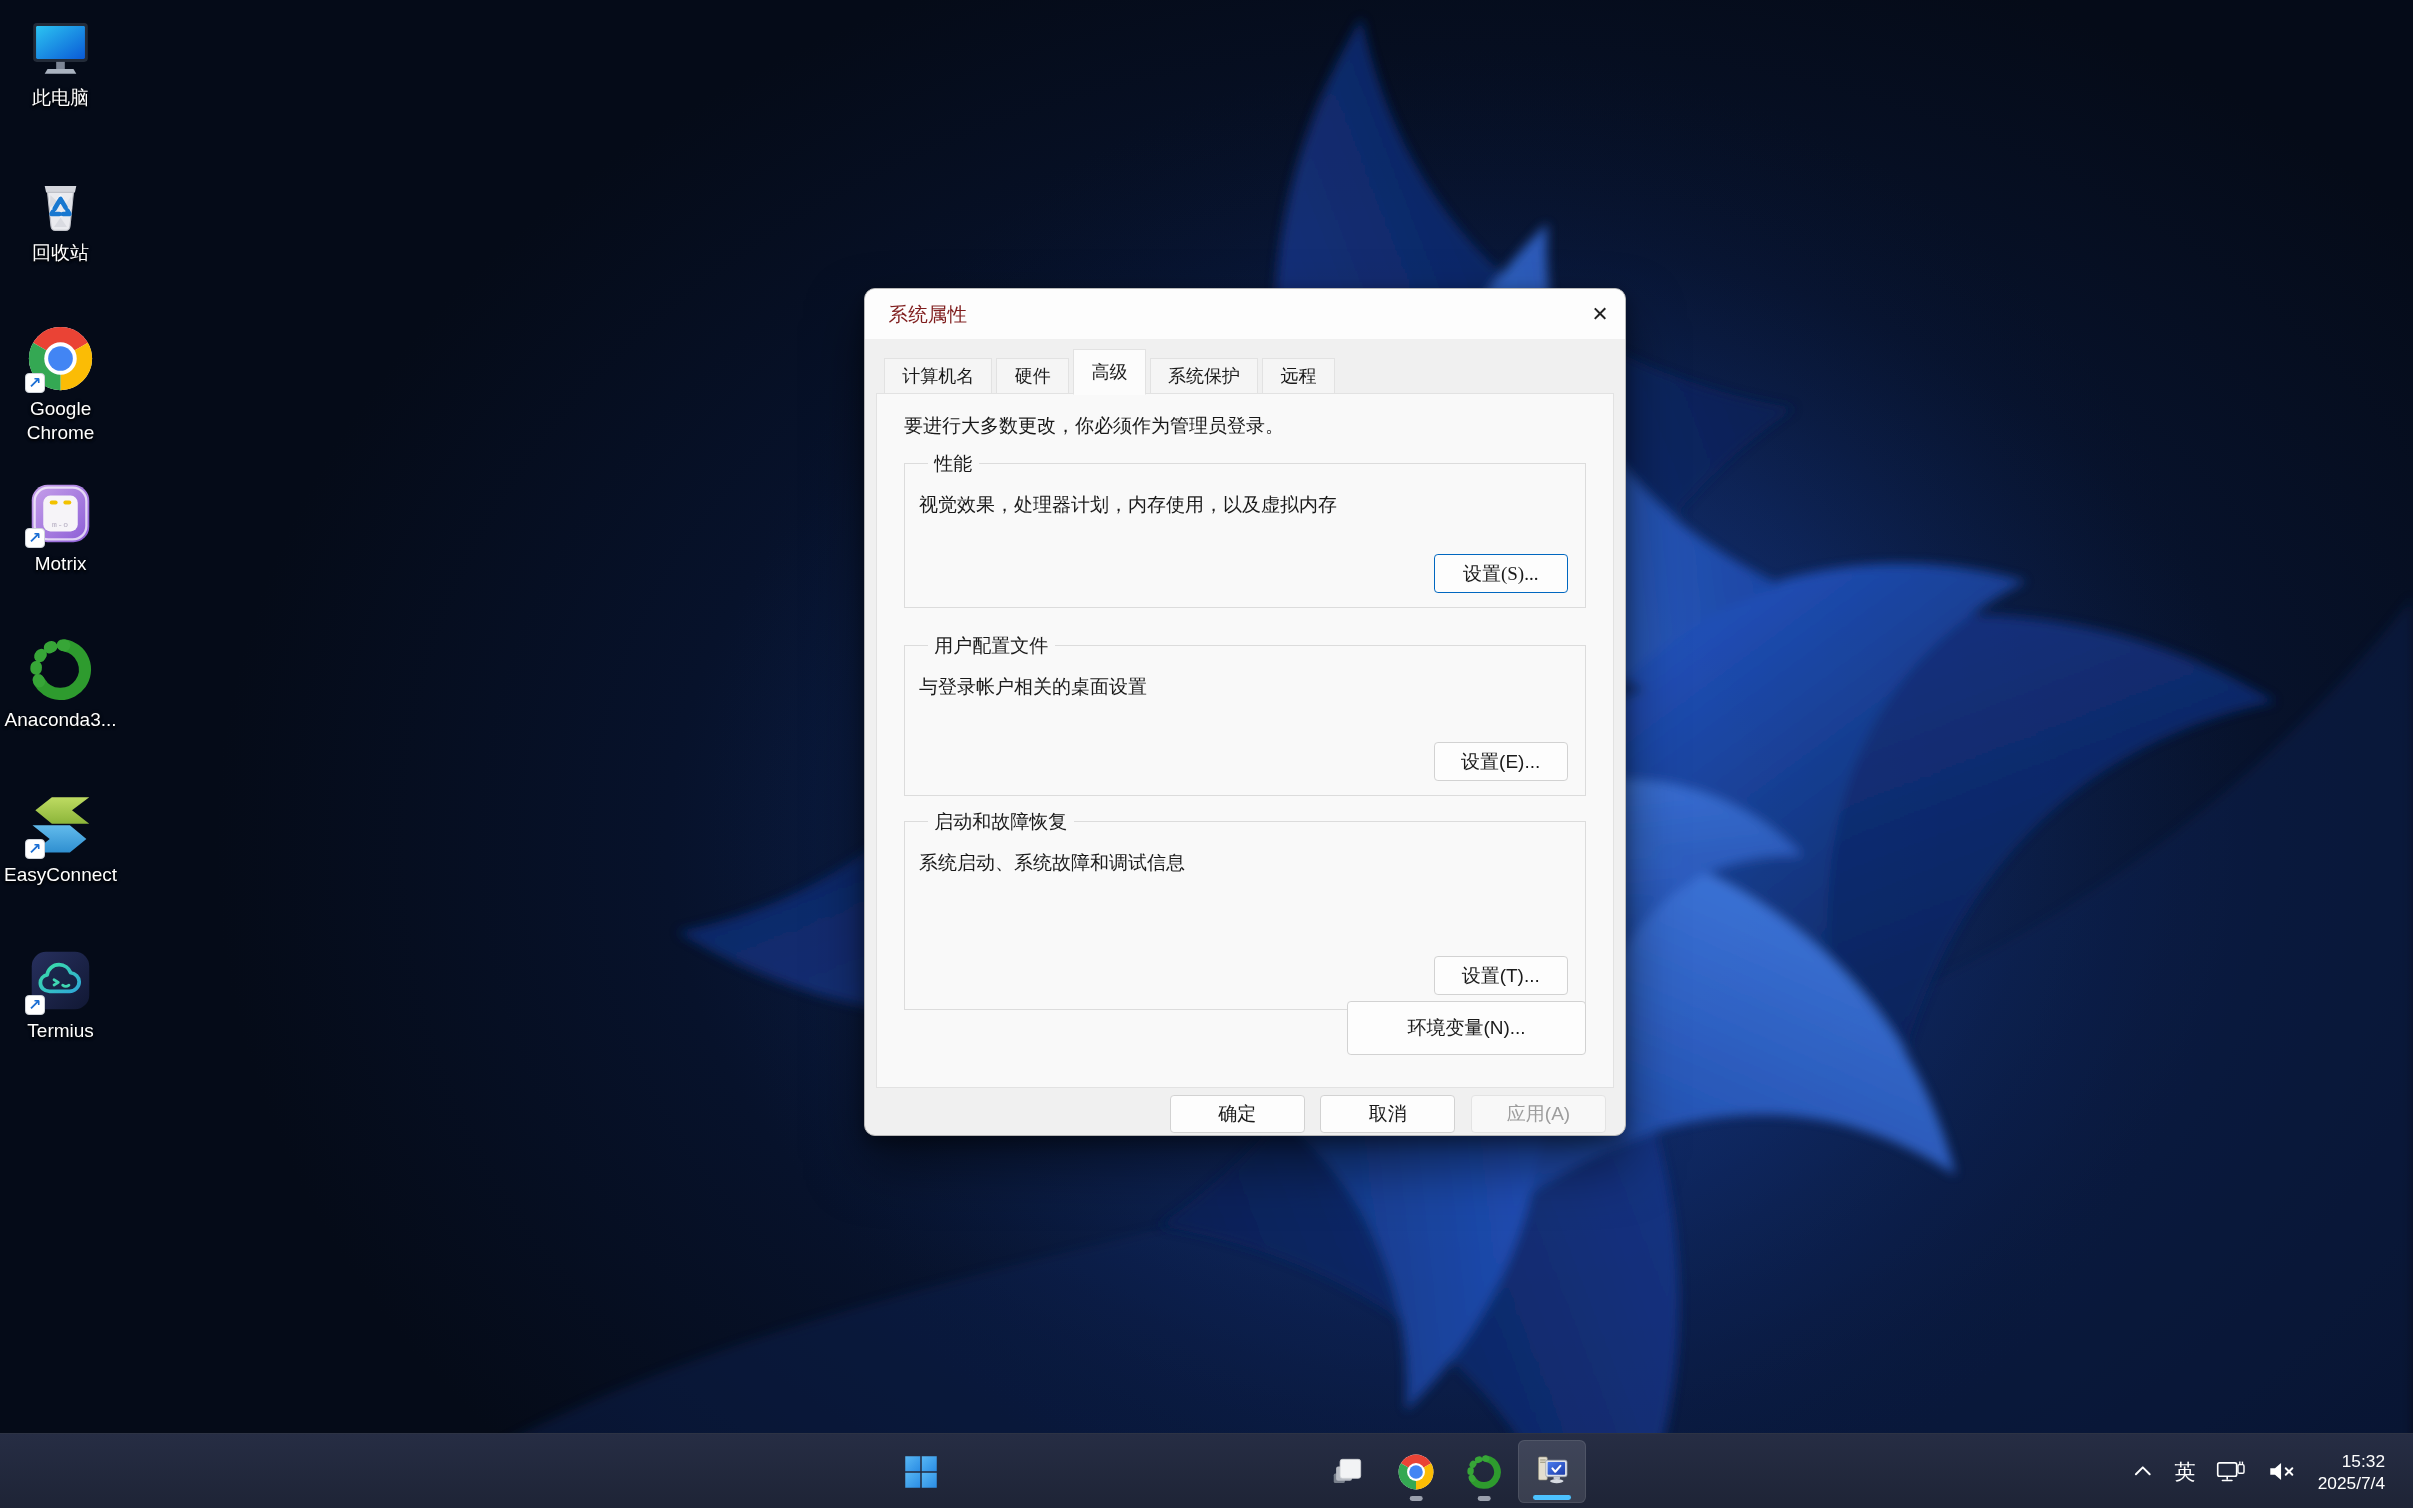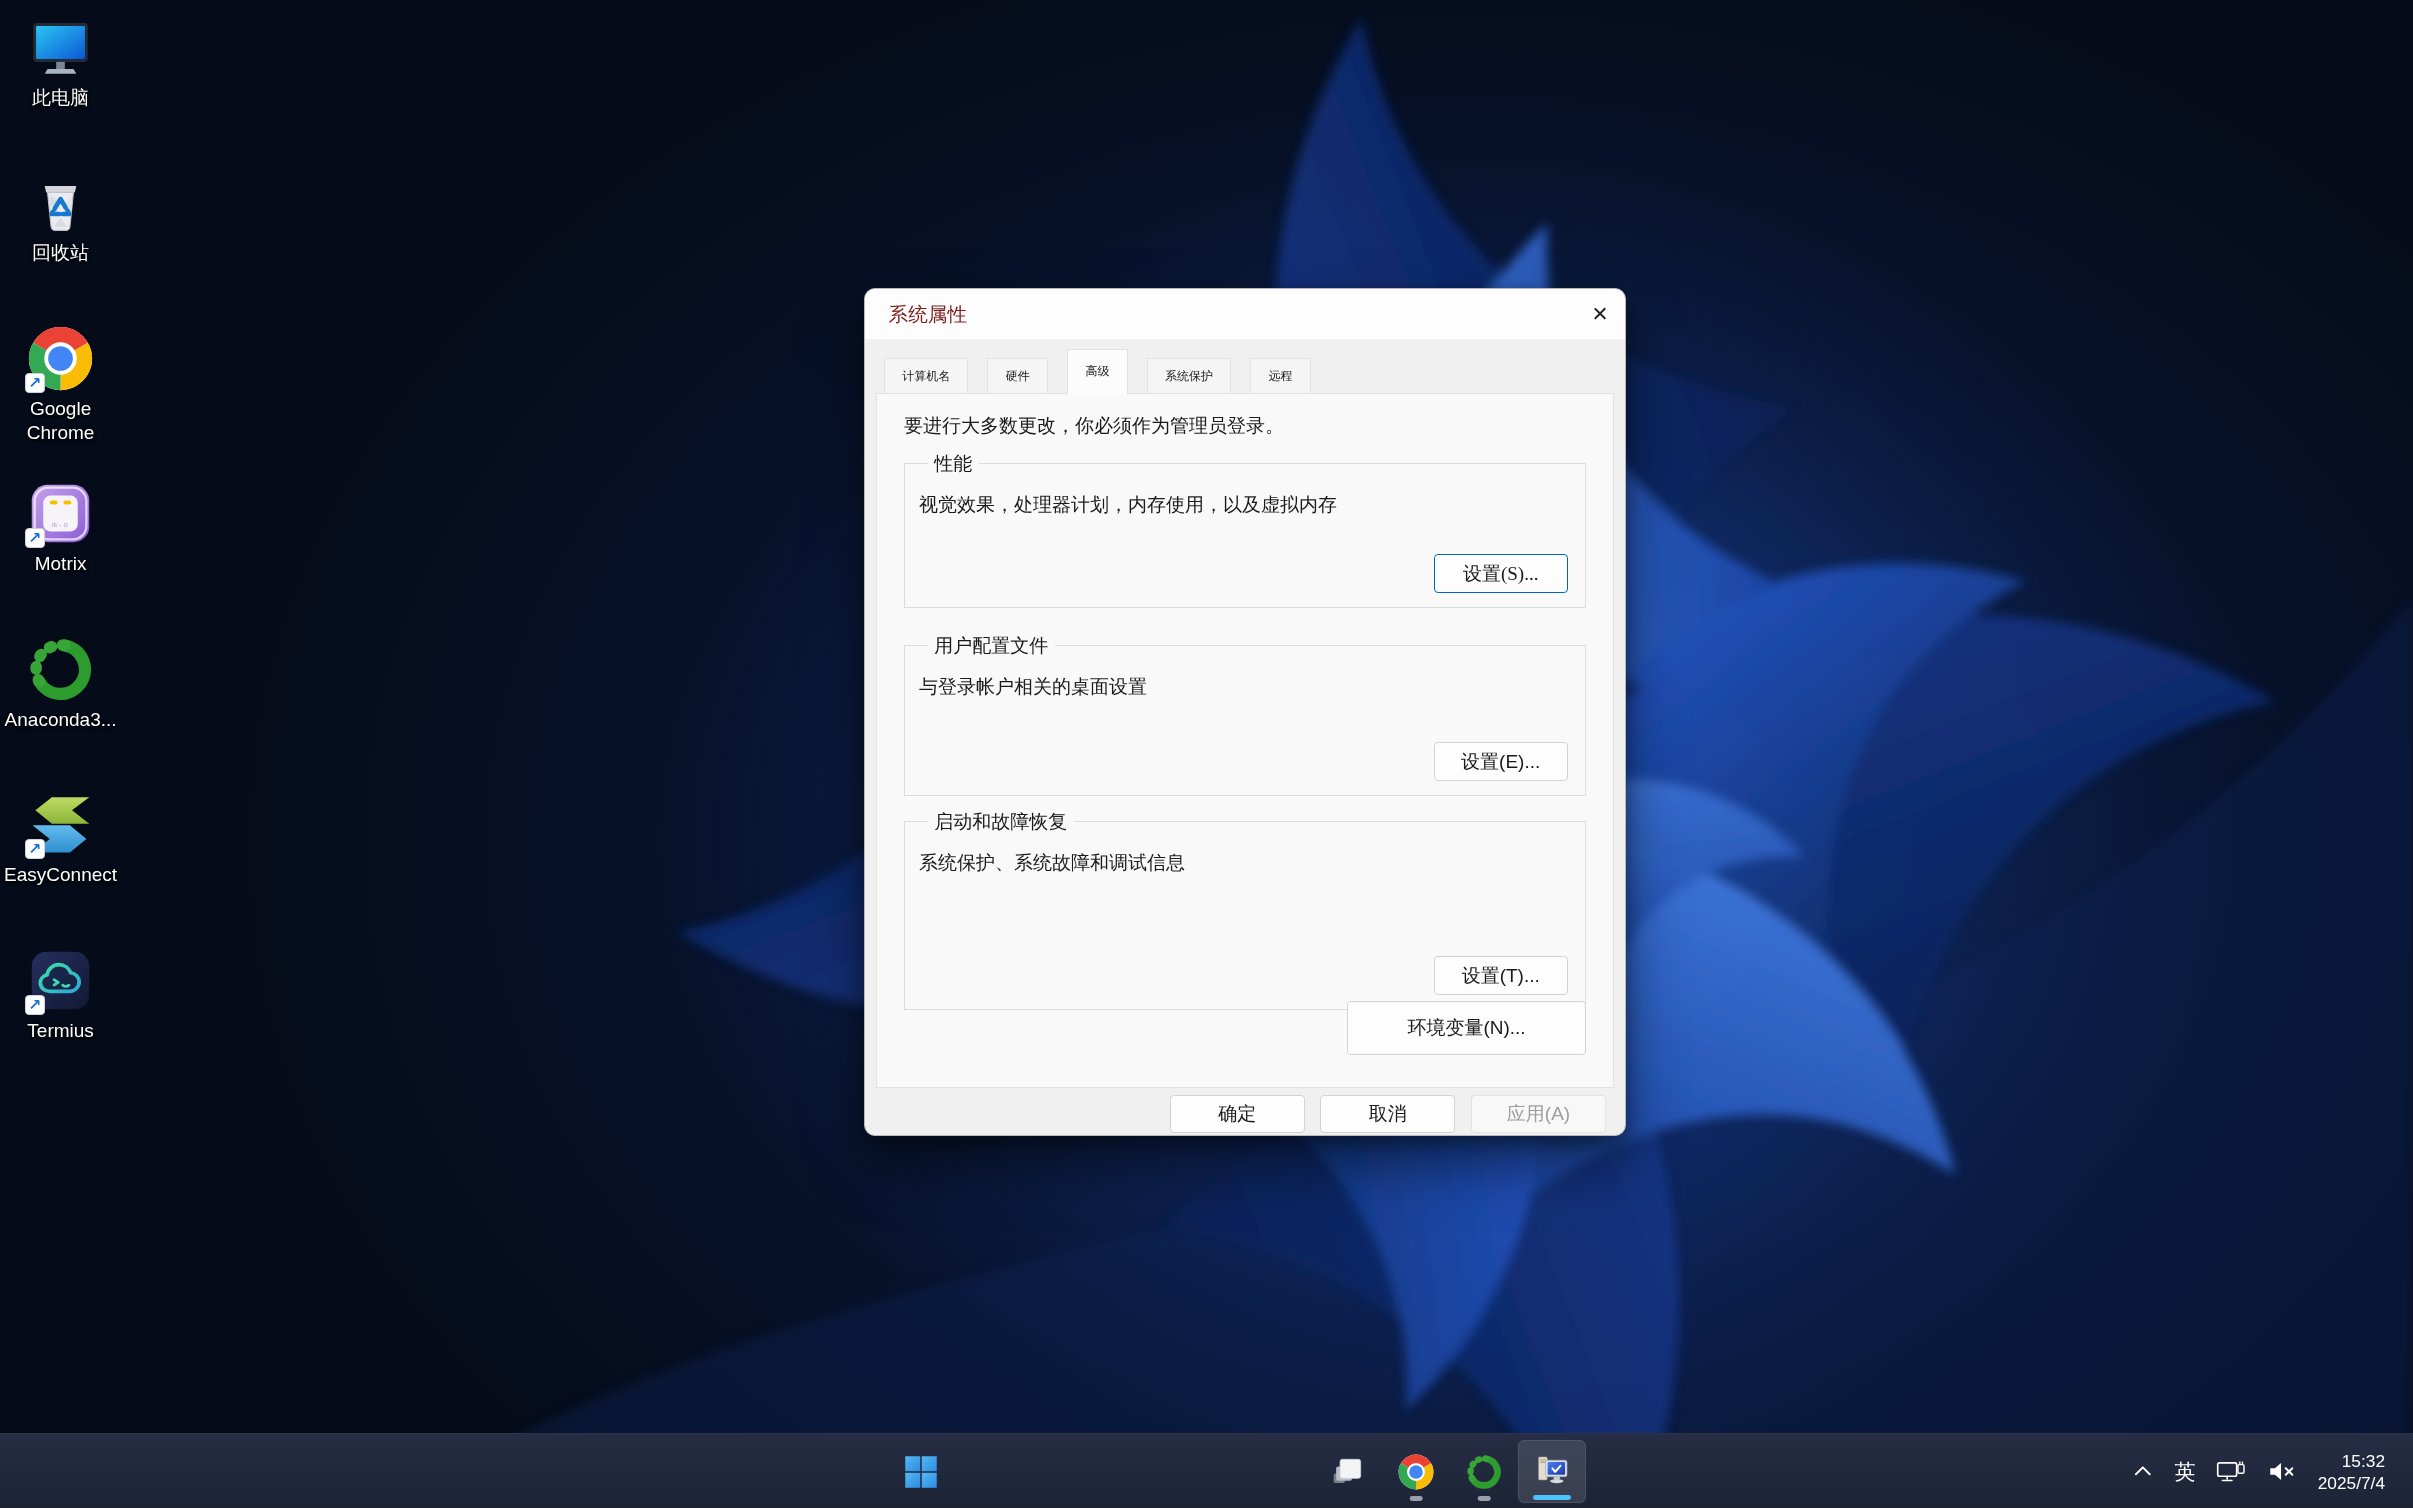--- a/index.html
+++ b/index.html
@@ -56,22 +56,22 @@
     background:transparent; border:none; border-radius:4.7px;
     display:flex; align-items:center; justify-content:center;
     font-size:20.4px; color:#222; cursor:default;
   }
   .tabstrip {
     position:absolute; top:61px; left:11px; right:11px; height:44px;
     display:flex; align-items:flex-end; padding-left:7.9px; z-index:3;
   }
   .tab {
     height:36px; padding:0 17.3px; display:flex; align-items:center;
-    background:#f5f5f5; border:0.8px solid #e2e2e2; margin-right:19px;
-    font-size:12px; color:#1a1a1a; position:relative; z-index:1;
+    background:#f5f5f5; border:0.8px solid #e2e2e2; margin-right:4px;
+    font-size:18px; color:#1a1a1a; position:relative; z-index:1;
   }
   .tab.active {
     height:46px; background:#fcfcfc; border-bottom:0.8px solid #fcfcfc;
     margin-bottom:-0.8px; z-index:4;
   }
   .page {
     position:absolute; top:104px; left:11px; right:11px; height:695px;
     background:#f9f9f9; border:0.8px solid #e2e2e2; z-index:2;
   }
   .admin-note { position:absolute; top:19px; left:27px; font-size:19px; }
@@ -352,21 +352,21 @@
     </div>
 
     <div class="grp g2">
       <div class="grp-title">用户配置文件</div>
       <div class="grp-desc">与登录帐户相关的桌面设置</div>
       <button class="btn grp-btn">设置(E)...</button>
     </div>
 
     <div class="grp g3">
       <div class="grp-title">启动和故障恢复</div>
-      <div class="grp-desc">系统保护、系统故障和调试信息</div>
+      <div class="grp-desc">系统启动、系统故障和调试信息</div>
       <button class="btn grp-btn">设置(T)...</button>
     </div>
 
     <button class="btn env-btn">环境变量(N)...</button>
   </div>
 
   <div class="footer">
     <button class="btn">确定</button>
     <button class="btn">取消</button>
     <button class="btn disabled">应用(A)</button>

